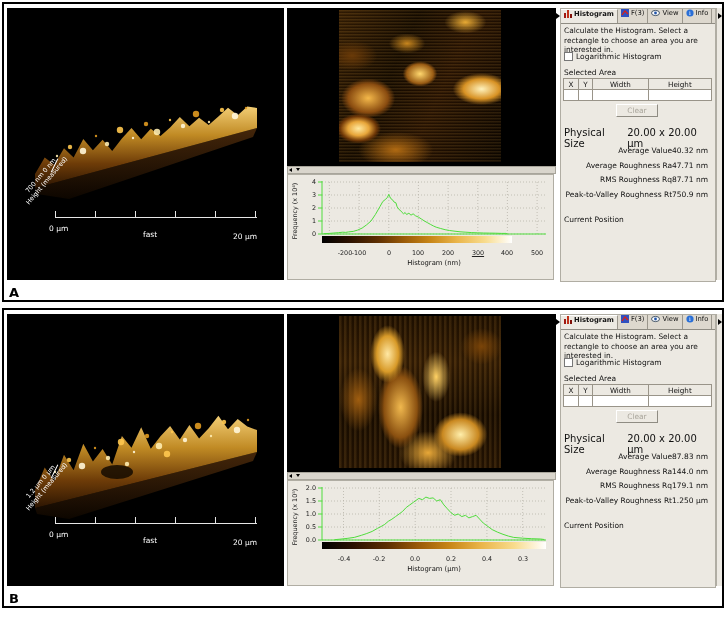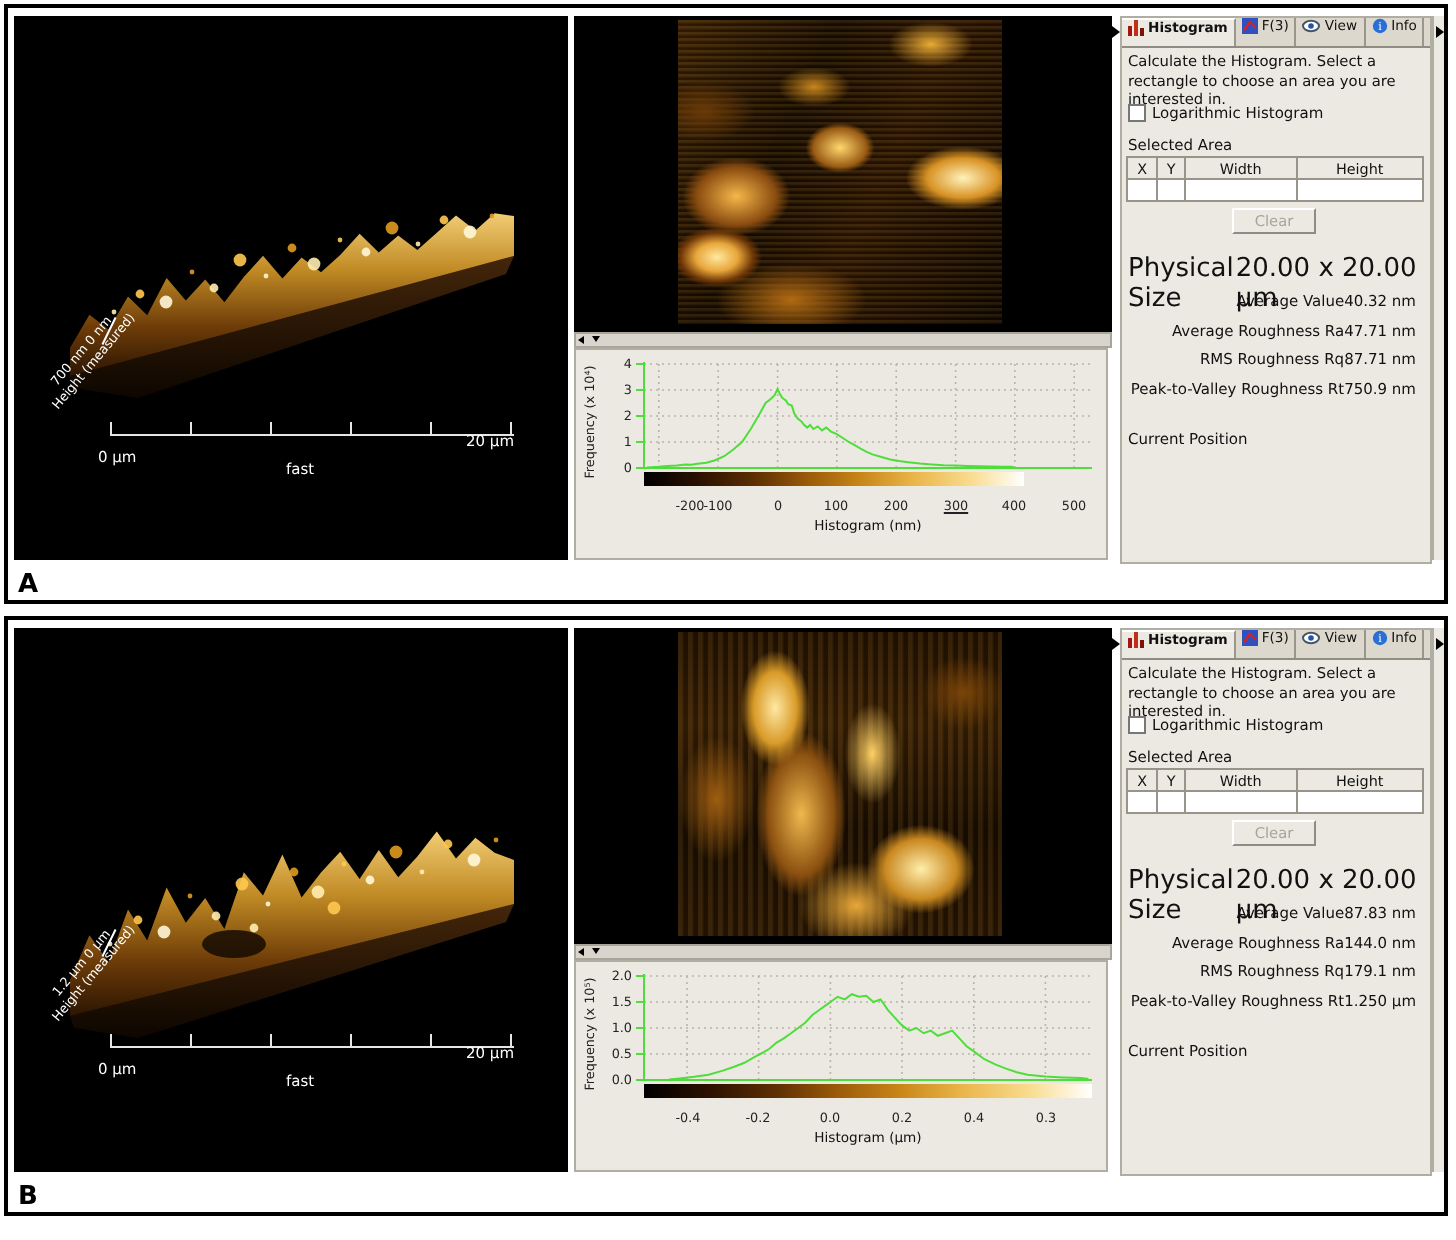--- a/index.html
+++ b/index.html
@@ -10,21 +10,21 @@
 
   
   .view3d{position:absolute;left:3px;top:4px;width:277px;height:272px;background:#000;color:#fff;overflow:hidden;}
   .terrain{position:absolute;left:0;top:0;width:277px;height:272px;}
   .zaxis{position:absolute;left:0px;top:162px;width:74px;transform:rotate(-50deg);
          font-size:6.4px;line-height:1.3;color:#fff;text-align:center;white-space:nowrap;}
   .zslash{position:absolute;left:47px;top:150px;width:1px;height:15px;background:#fff;transform:rotate(26deg);}
   .xruler{position:absolute;left:48px;top:203px;width:202px;height:6px;border-bottom:1px solid #e6e6e6;
           background:repeating-linear-gradient(90deg,#e6e6e6 0 1px,transparent 1px 40px);}
   .xlab-min{position:absolute;left:42px;top:216px;font-size:7.5px;color:#fff;}
-  .xlab-max{position:absolute;left:226px;top:208px;font-size:7.5px;color:#fff;}
+  .xlab-max{position:absolute;left:226px;top:224px;font-size:7.5px;color:#fff;}
   .xfast{position:absolute;left:136px;top:222px;font-size:7.5px;color:#fff;}
 
   
   .midcol{position:absolute;left:283px;top:4px;width:269px;height:272px;}
   .viewport2d{position:absolute;left:0;top:0;width:269px;height:158px;background:#000;}
   .afm-img{position:absolute;left:52px;top:2px;width:162px;height:152px;}
   .afm-a{background:
     radial-gradient(ellipse 30px 20px at 12% 78%, #ffe9a0 0%, #e8a63a 35%, rgba(120,60,8,.9) 60%, transparent 75%),
     radial-gradient(ellipse 36px 26px at 18% 58%, #f4b84a 0%, #8a4c10 55%, transparent 75%),
     radial-gradient(ellipse 22px 16px at 50% 42%, #ffd76e 0%, #9a5c14 60%, transparent 78%),
@@ -75,21 +75,21 @@
   .ticon{display:inline-flex;}
   .desc{position:absolute;top:17px;left:3px;width:147px;font-size:7.4px;line-height:1.3;color:#111;}
   .chk{position:absolute;top:43px;left:3px;display:flex;gap:3px;align-items:center;font-size:7.5px;}
   .chk .box{width:7px;height:7px;background:#fff;border:1px solid #777;}
   .selarea{position:absolute;top:59px;left:3px;font-size:7.5px;}
   .sel-table{position:absolute;top:69px;left:2px;width:149px;border-collapse:collapse;font-size:7.2px;}
   .sel-table th,.sel-table td{border:1px solid #999489;height:10px;font-weight:normal;padding:0;text-align:center;}
   .sel-table tbody td{background:#fff;}
   .clear-btn{position:absolute;top:95px;left:55px;width:42px;height:13px;font-size:7.4px;color:#a8a49a;
              background:#ece9e2;border:1px solid;border-color:#fff #8f8c83 #8f8c83 #fff;font-family:inherit;}
-  .phys{position:absolute;top:118px;left:3px;font-size:13px;display:flex;justify-content:center;}
+  .phys{position:absolute;top:118px;left:3px;font-size:10px;display:flex;justify-content:center;}
   .phys .lab{width:64px;}
   .statwrap{position:absolute;top:137px;left:3px;width:144px;}
   .stat{display:flex;justify-content:flex-end;font-size:7.5px;margin-bottom:5.5px;}
   .curpos{position:absolute;top:206px;left:3px;font-size:7.5px;}
 
   
   .tri{display:block;width:0;height:0;}
   .tri-right{border-top:3px solid transparent;border-bottom:3px solid transparent;border-left:4px solid #000;margin:0 auto;}
   .tri-left{border-top:2.5px solid transparent;border-bottom:2.5px solid transparent;border-right:3px solid #000;}
   .tri-down{border-left:2.5px solid transparent;border-right:2.5px solid transparent;border-top:3px solid #000;}

